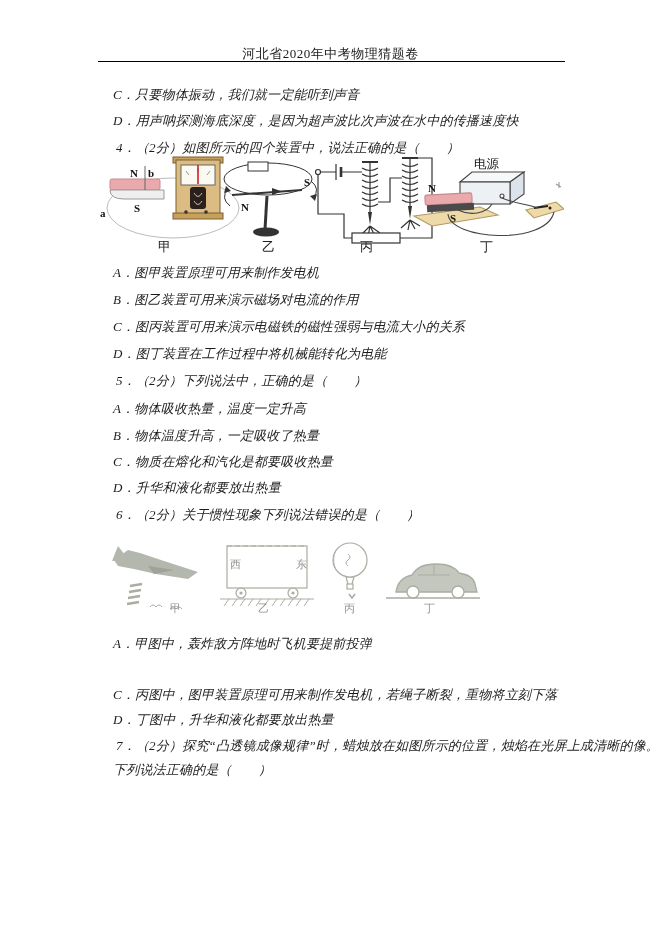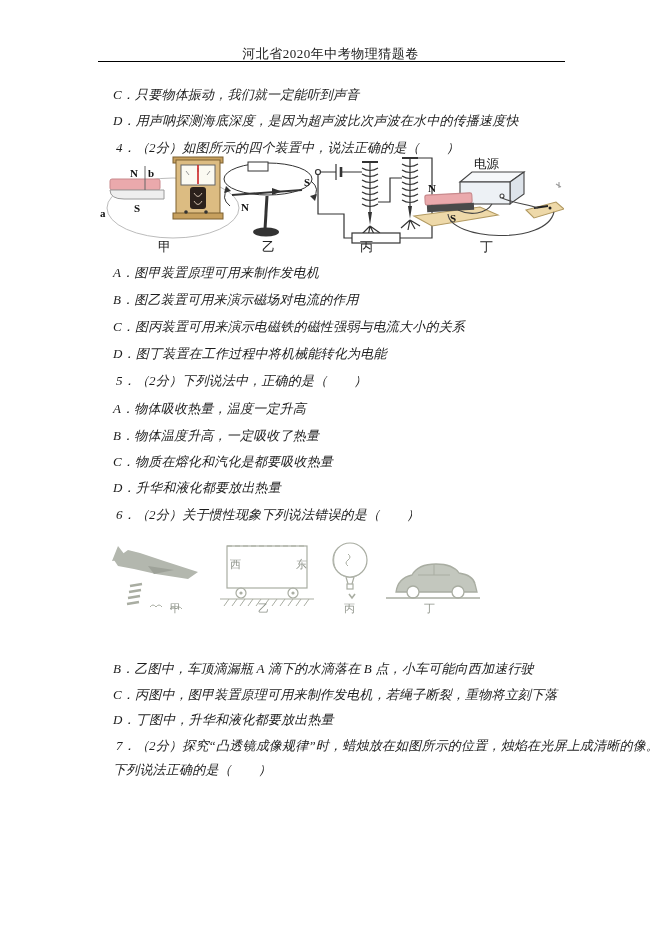--- a/index.html
+++ b/index.html
@@ -166,20 +166,20 @@
     <g stroke="#a9ada2" fill="none" stroke-width="1.3">
       <path d="M288,60 q2,-14 16,-17 q6,-11 24,-11 q17,0 23,9 q14,2 16,11 l2,8 z" fill="#c3c7be" stroke="#a9ada2"></path>
       <path d="M310,43 h32 M326,32 v11" stroke-width="1"></path>
       <circle cx="305" cy="60" r="6" fill="#fff"></circle>
       <circle cx="350" cy="60" r="6" fill="#fff"></circle>
       <line x1="278" y1="66" x2="372" y2="66"></line>
       <text class="faint" x="316" y="80" stroke="none">丁</text>
     </g>
   </svg>
 
-  <div class="t opt" style="top:660px">B．乙图中，车顶滴漏瓶 A 滴下的水滴落在 B 点，小车可能向西加速行驶</div>
+  <div class="t opt" style="top:635px">A．甲图中，轰炸敌方阵地时飞机要提前投弹</div>
   <div class="t opt" style="top:686px">C．丙图中，图甲装置原理可用来制作发电机，若绳子断裂，重物将立刻下落</div>
   <div class="t opt" style="top:711px">D．丁图中，升华和液化都要放出热量</div>
 
   <div class="t stem" style="top:737px">7．（2分）探究“凸透镜成像规律”时，蜡烛放在如图所示的位置，烛焰在光屏上成清晰的像。</div>
   <div class="t opt" style="top:761px">下列说法正确的是（　　）</div>
 
 </div>
 
 </body></html>

